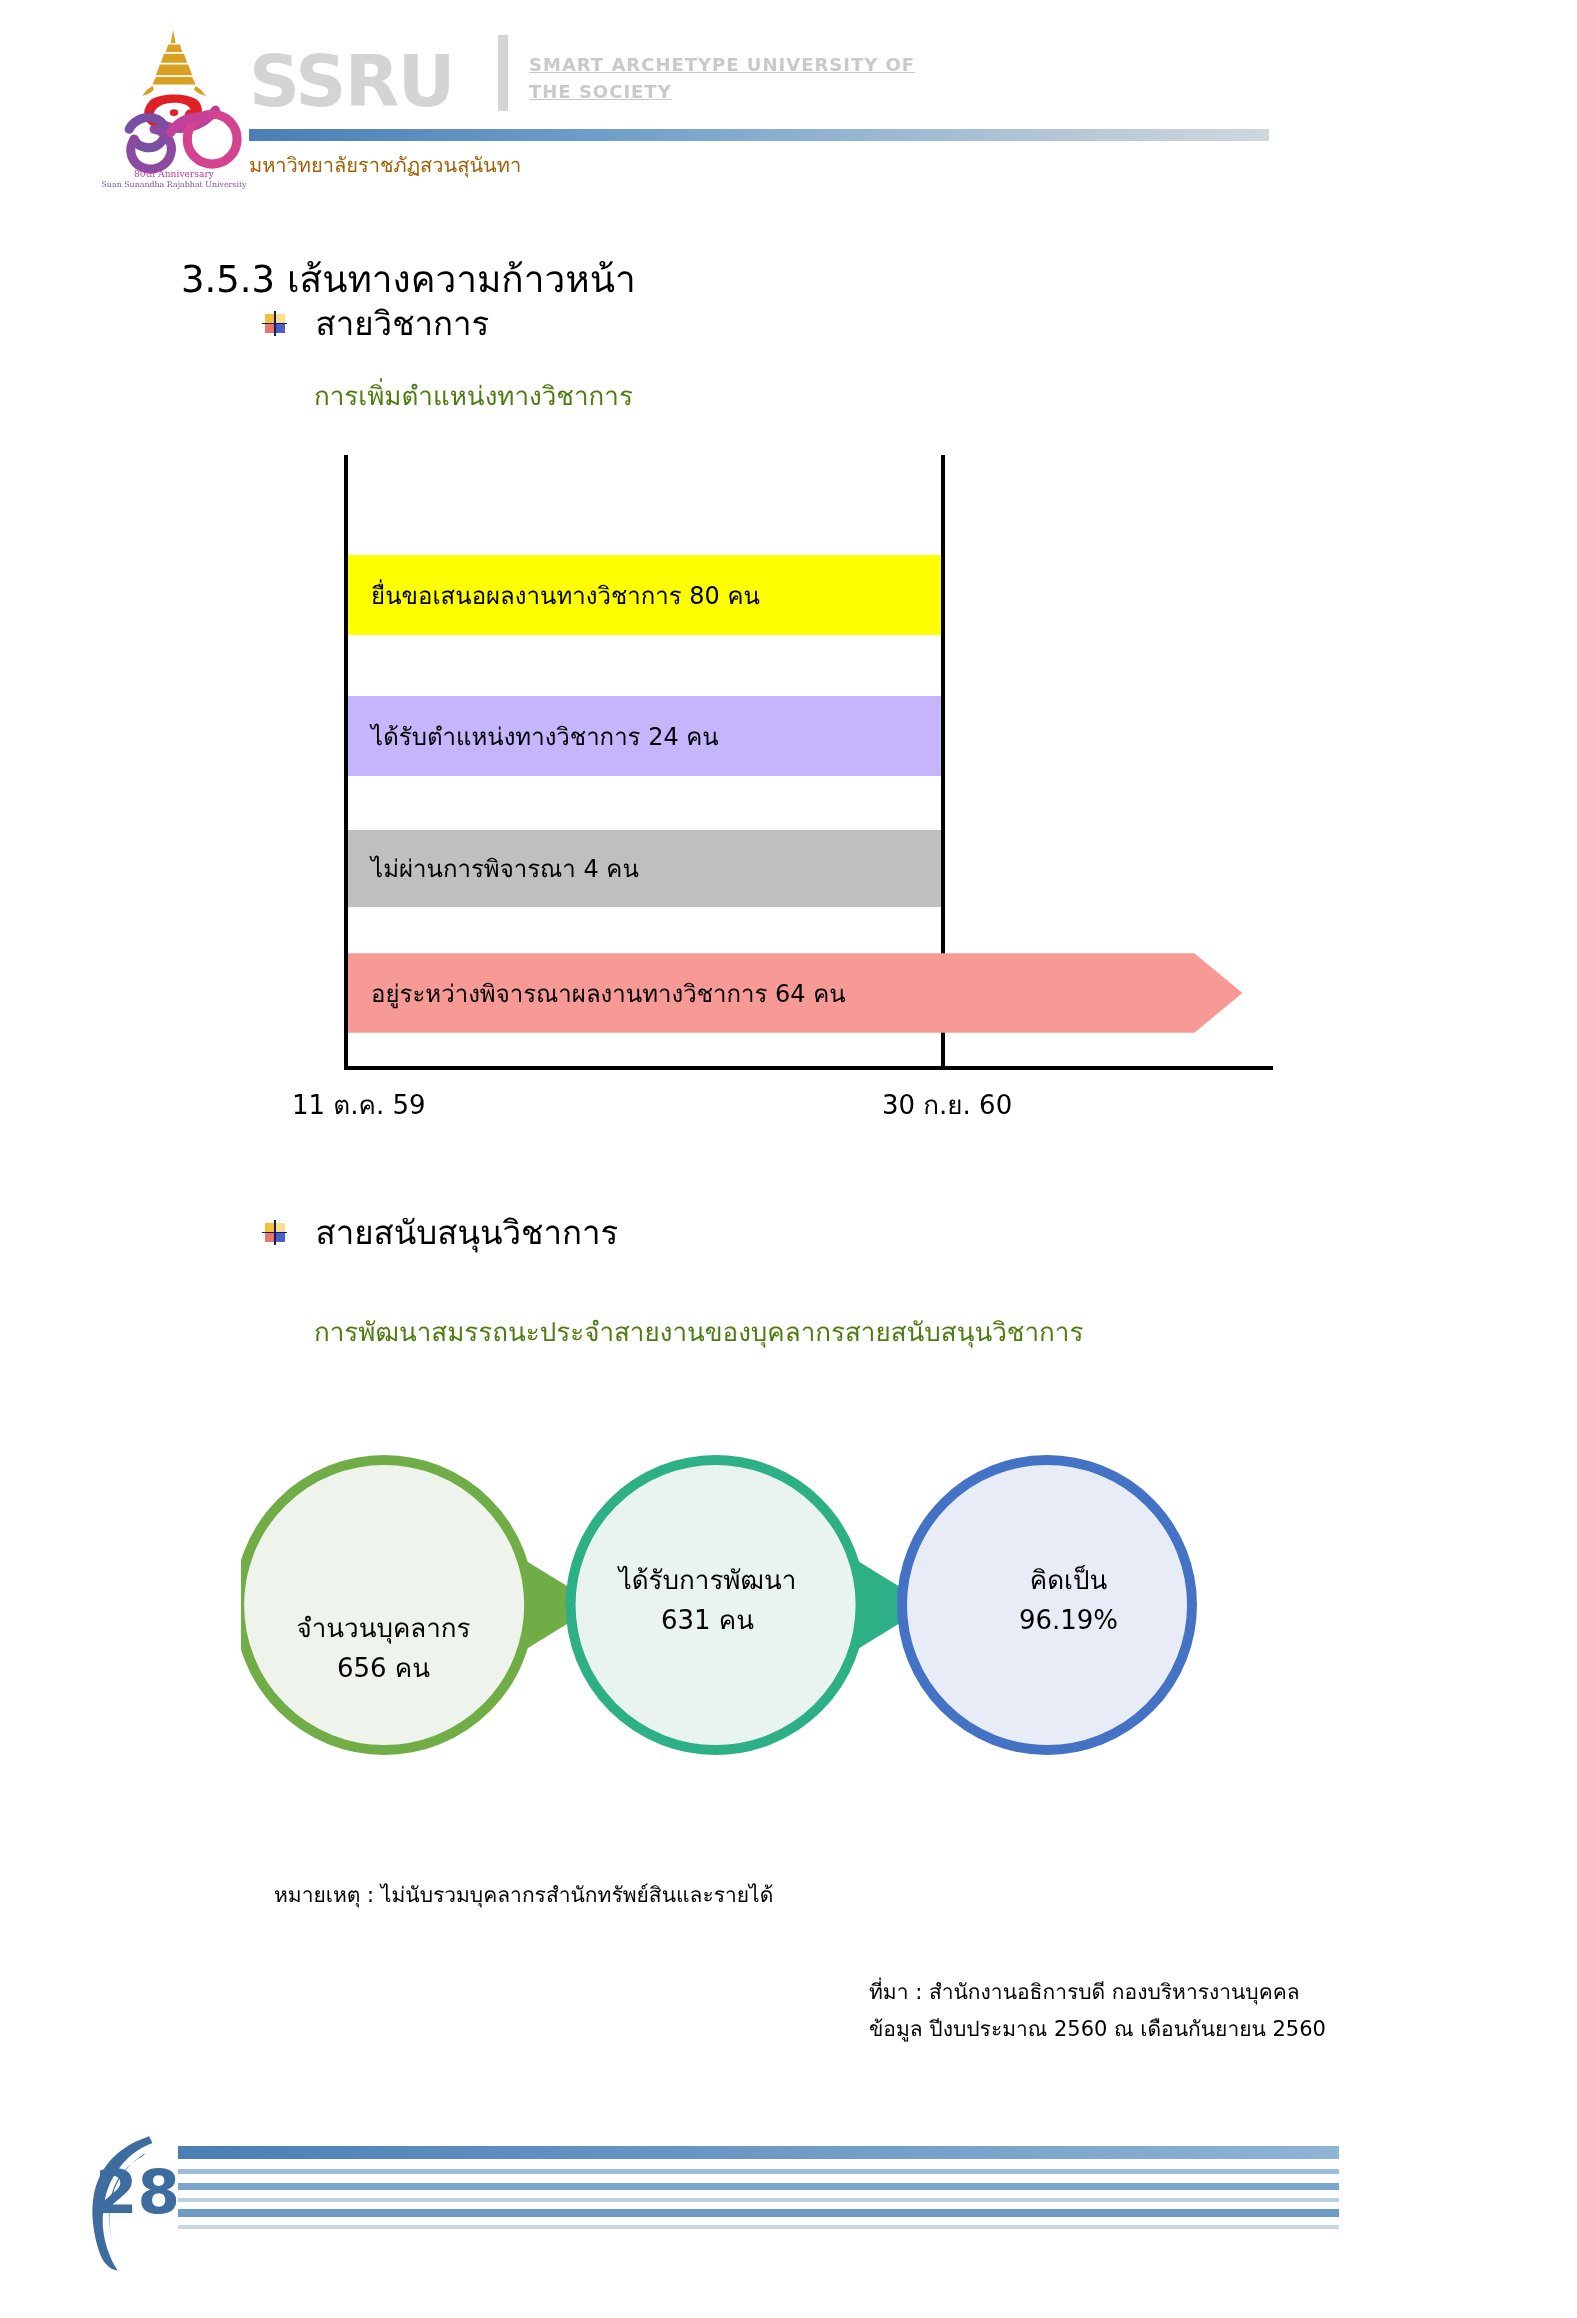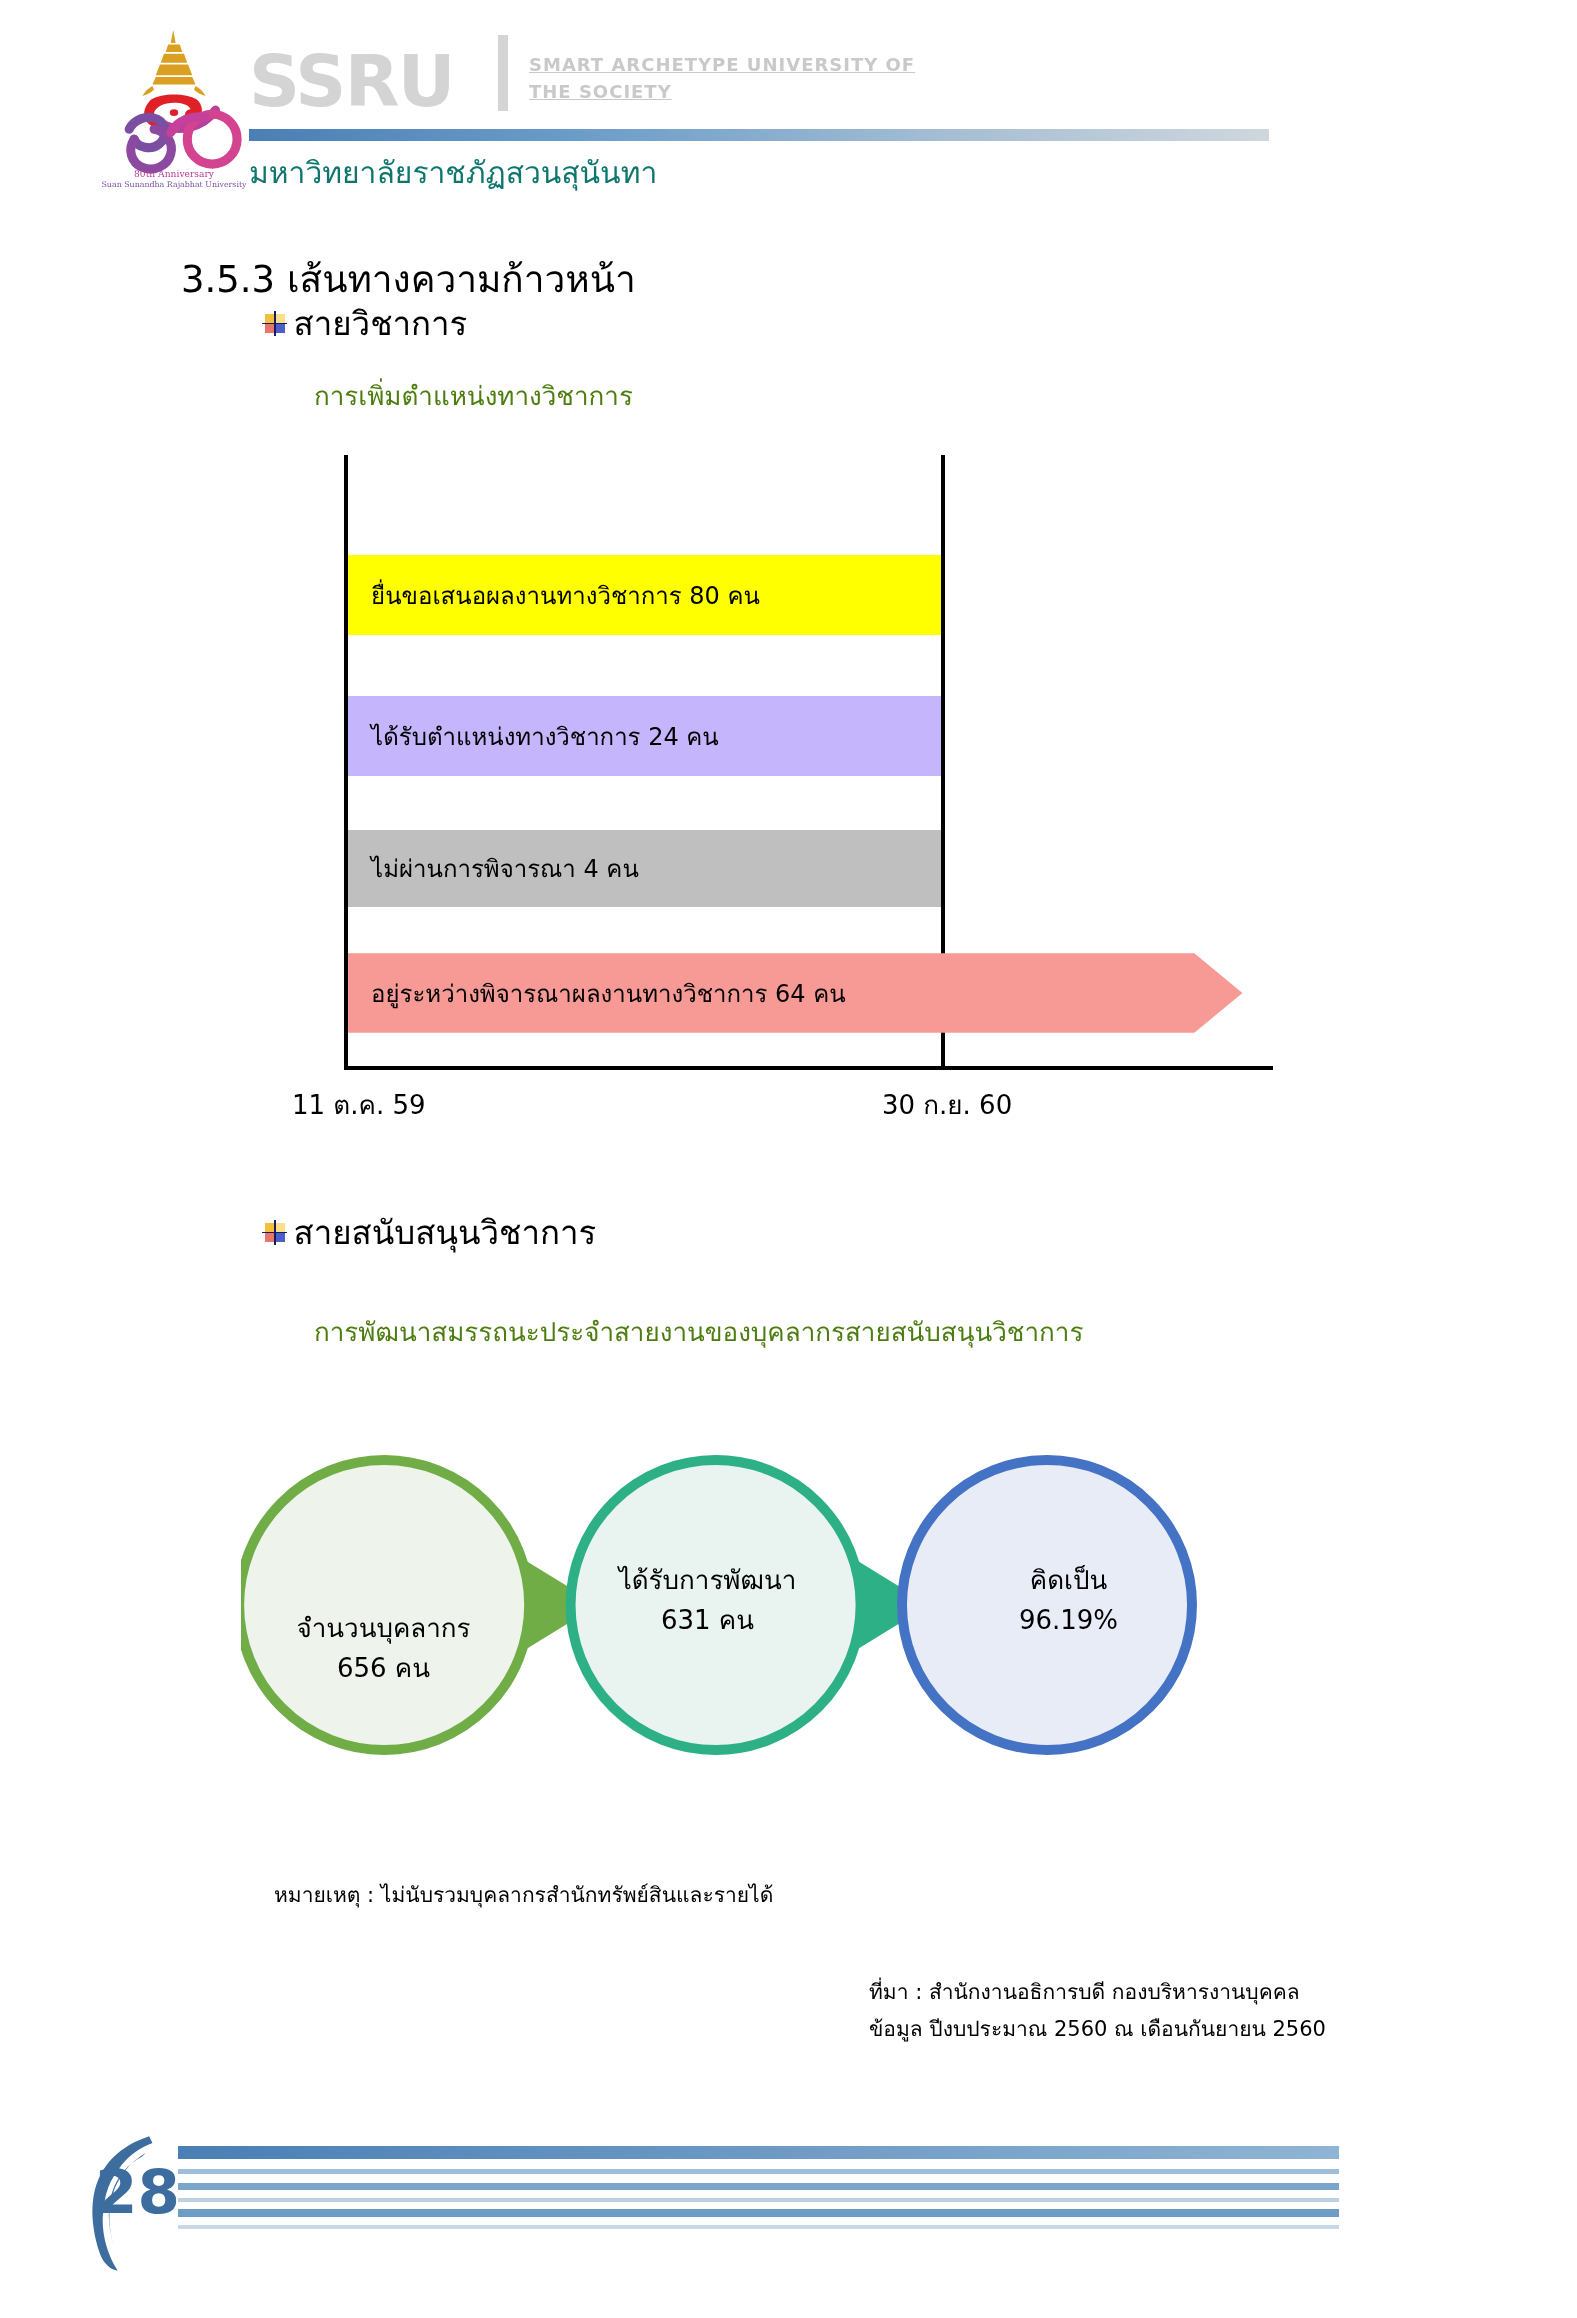--- a/index.html
+++ b/index.html
@@ -73,38 +73,38 @@
     left: 249px;
     top: 129px;
     width: 1020px;
     height: 11.6px;
     background: linear-gradient(to right, #4a7fb5 0%, #6f9fca 35%, #a7bfd4 70%, #cfd7dd 100%);
   }
   .thai-uni-name {
     position: absolute;
     left: 249px;
     top: 149px;
-    font-size: 30px;
-    color: #0f766e;
+    font-size: 20px;
+    color: #a16207;
     font-family: "DejaVu Sans", "Liberation Sans", sans-serif;
   }
 
   
   .section-heading {
     position: absolute;
     left: 181px;
     top: 249px;
     font-size: 37px;
     color: #000000;
   }
   .bullet-row {
     position: absolute;
     display: flex;
     align-items: center;
-    gap: 8px;
+    gap: 30px;
   }
   .bullet-row.b1 { left: 264px; top: 307px; }
   .bullet-row.b2 { left: 264px; top: 1216px; }
   .bullet-mark {
     width: 21.6px;
     height: 21.6px;
     position: relative;
     flex: 0 0 auto;
   }
   .bullet-mark .q { position: absolute; width: 9px; height: 9px; }

